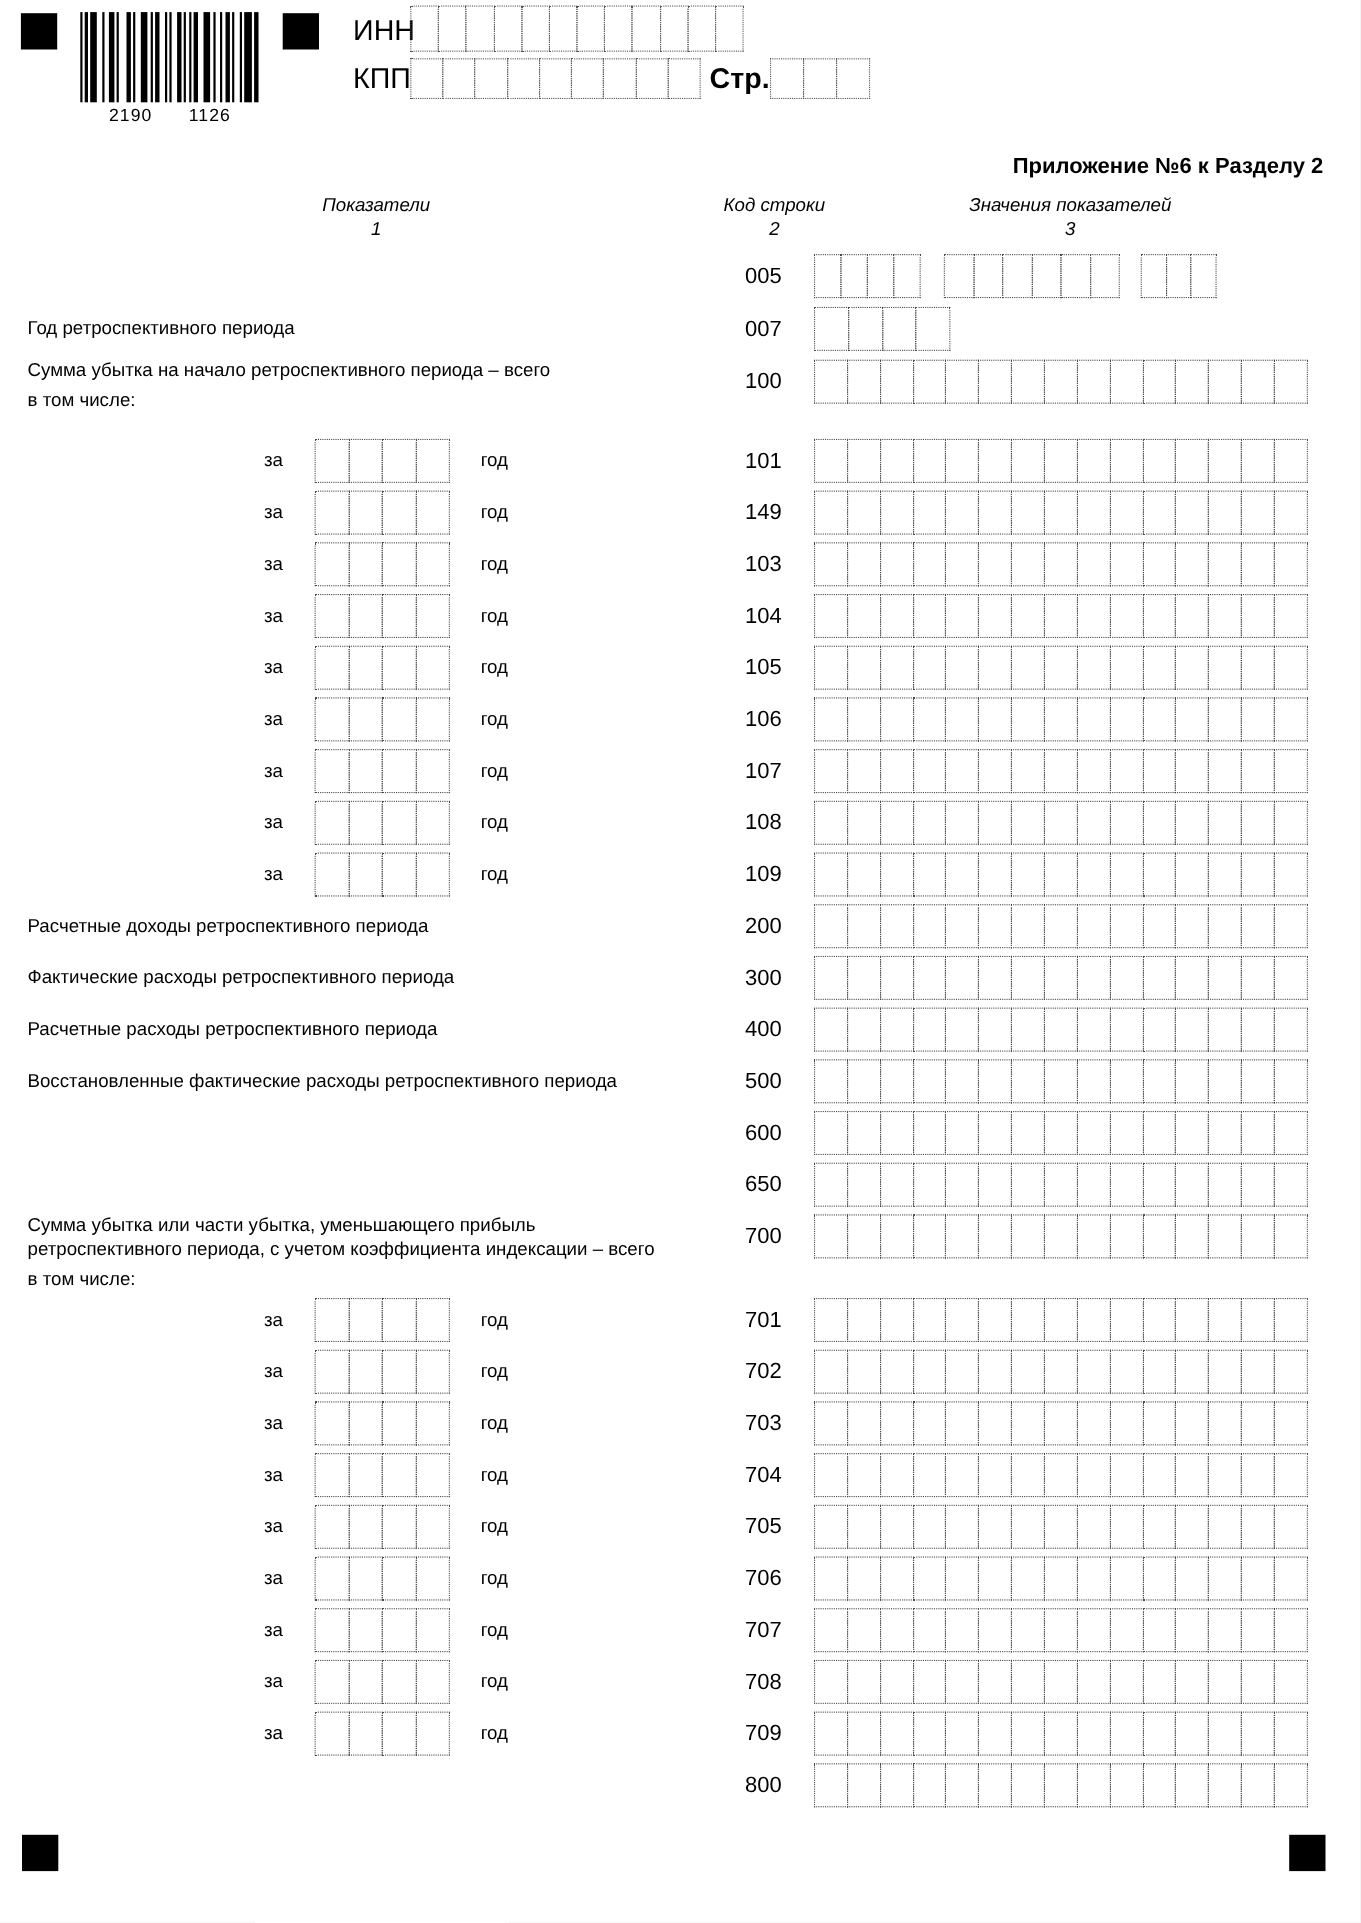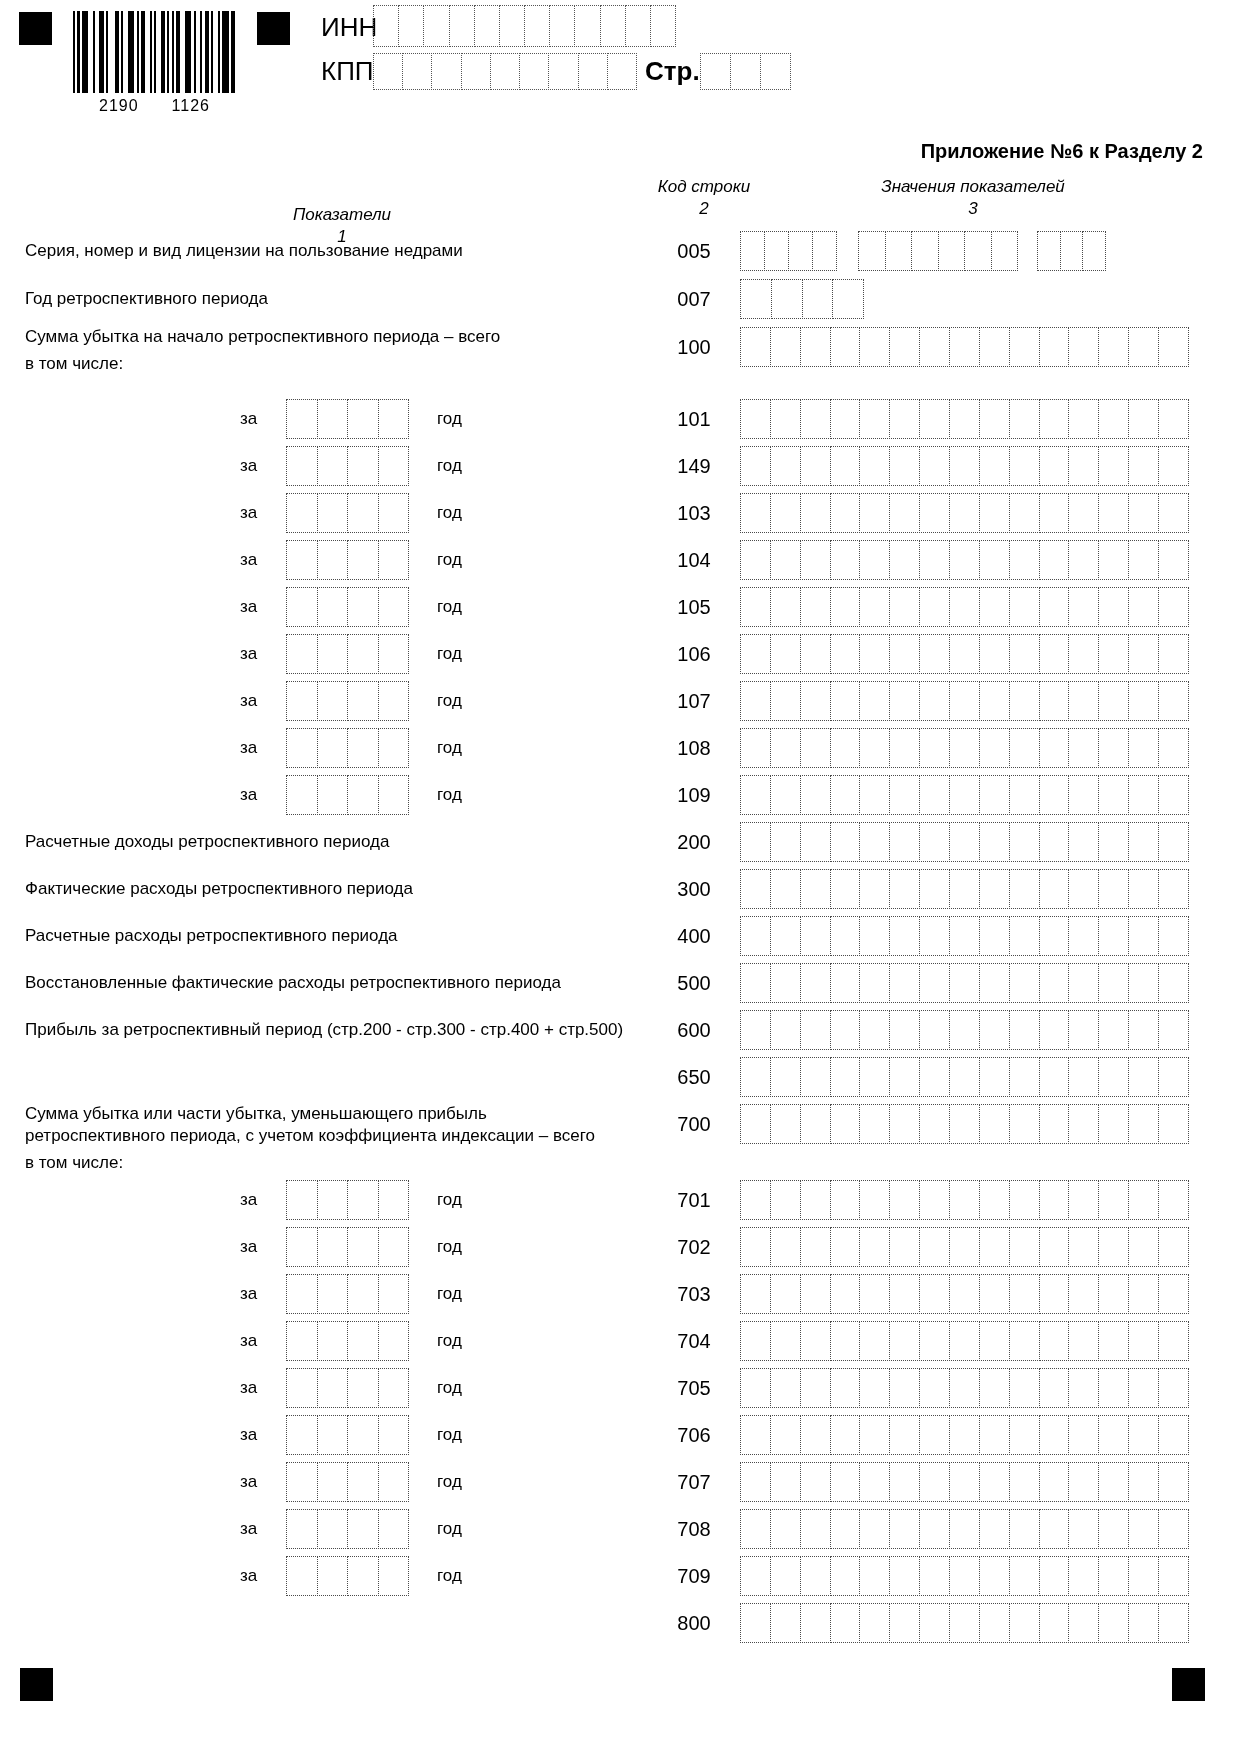--- a/index.html
+++ b/index.html
@@ -126,37 +126,36 @@
     <div class="idcells str" id="str-cells">
         <span class="cell" style="height: 100%;"></span>
         <span class="cell" style="height: 100%;"></span>
         <span class="cell" style="height: 100%;"></span>
       </div>
   </div>
 
   <div class="appendix">Приложение №6 к Разделу 2</div>
 
   <div class="colheads">
-    <div class="chead" style="left:342px;margin-top:28px;">
+    <div class="chead" style="left:342px;">
       <div>Показатели</div>
       <div class="num">1</div>
     </div>
     <div class="chead" style="left:704px;">
       <div>Код строки</div>
       <div class="num">2</div>
     </div>
     <div class="chead" style="left:973px;">
       <div>Значения показателей</div>
       <div class="num">3</div>
     </div>
   </div>
 
   <div class="rows" id="form-rows">
       <div class="frow" style="height: 48px;">
-        <div class="lbl">Серия, номер и вид лицензии на пользование недрами</div>
         <div class="codecol">005</div>
         <div class="valcol">
           <div class="cgroup gap21" style="width: 97px;">
             <span class="cell"></span>
             <span class="cell"></span>
             <span class="cell"></span>
             <span class="cell"></span>
           </div>
           <div class="cgroup gap19" style="width: 160px;">
             <span class="cell"></span>
@@ -564,21 +563,20 @@
             <span class="cell"></span>
             <span class="cell"></span>
             <span class="cell"></span>
             <span class="cell"></span>
             <span class="cell"></span>
             <span class="cell"></span>
           </div>
         </div>
       </div>
       <div class="frow" style="height: 47px;">
-        <div class="lbl">Прибыль за ретроспективный период (стр.200 - стр.300 - стр.400 + стр.500)</div>
         <div class="codecol">600</div>
         <div class="valcol">
           <div class="cgroup" style="width: 449px;">
             <span class="cell"></span>
             <span class="cell"></span>
             <span class="cell"></span>
             <span class="cell"></span>
             <span class="cell"></span>
             <span class="cell"></span>
             <span class="cell"></span>

